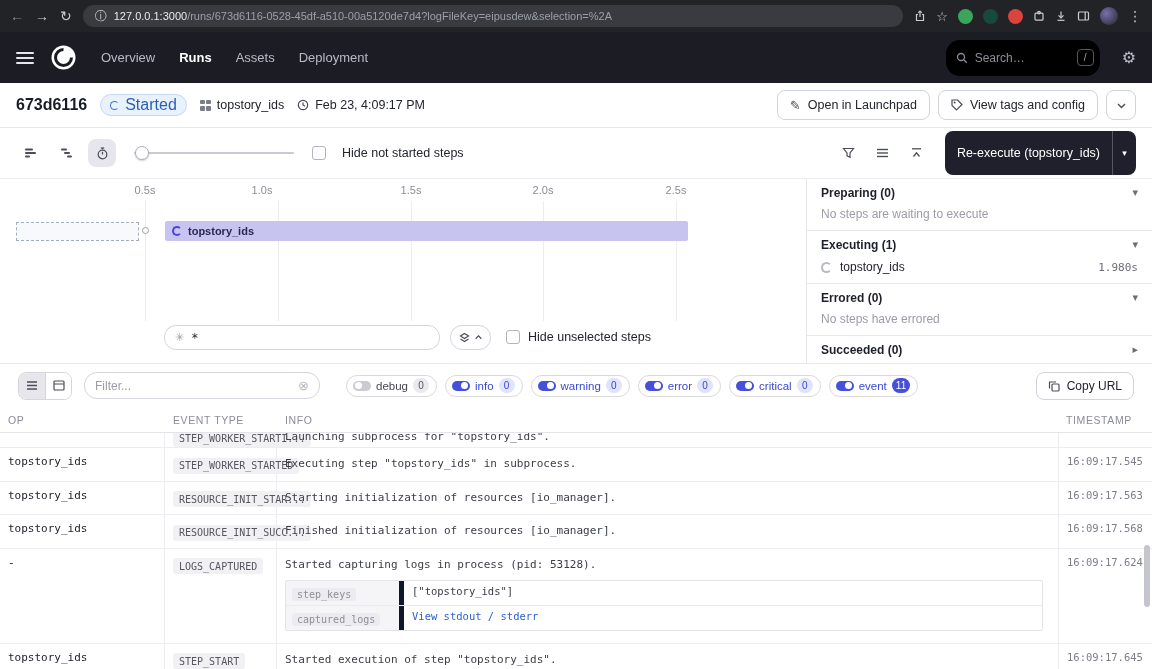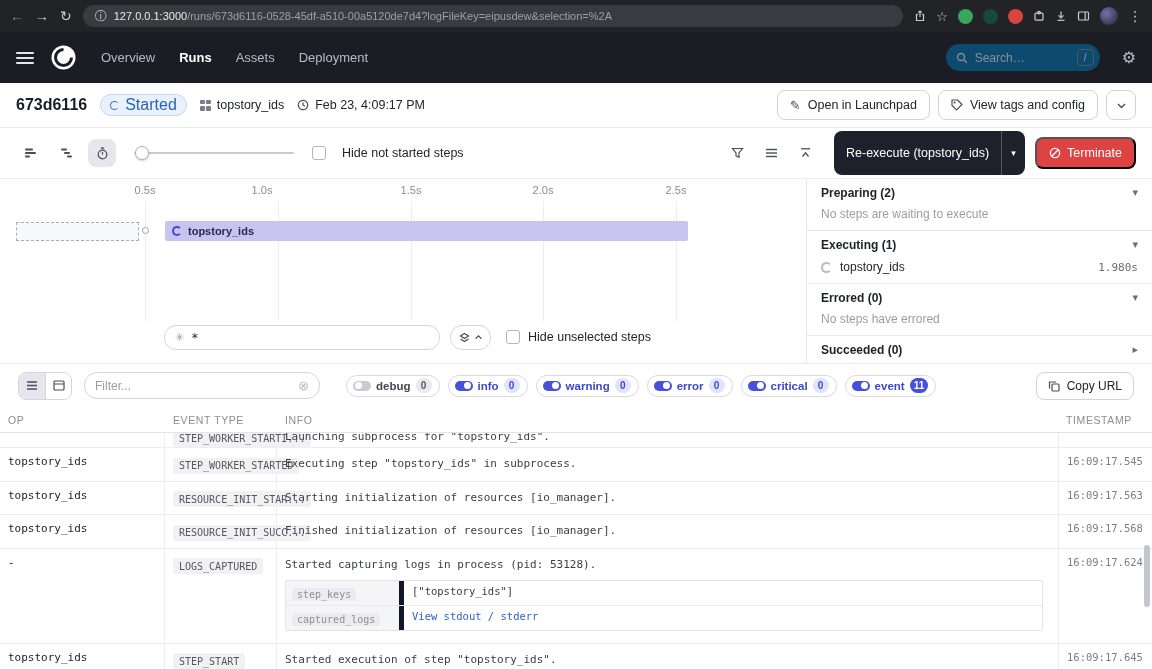--- a/index.html
+++ b/index.html
@@ -23,21 +23,21 @@
   .kebab { color:#c9ccd0; font-size:14px; cursor:pointer; }
 
   
   .dnav { height:51px; background:#1c1c24; display:flex; align-items:center; padding:0 16px; gap:16px; }
   .burger { width:18px; display:flex; flex-direction:column; gap:3px; cursor:pointer; }
   .burger span { height:2px; background:#e6e6ee; border-radius:1px; }
   .logo { width:27px; height:27px; }
   .nav-items { display:flex; gap:24px; margin-left:8px; }
   .nav-item { font-size:13px; color:#b9bac4; cursor:pointer; }
   .nav-item.active { color:#fff; font-weight:700; }
-  .nav-search { margin-left:auto; width:154px; height:27px; background:#0c4a6e; border-radius:14px; display:flex; align-items:center; gap:7px; padding:0 6px 0 10px; cursor:text; }
+  .nav-search { margin-left:auto; width:154px; height:36px; background:#000000; border-radius:14px; display:flex; align-items:center; gap:7px; padding:0 6px 0 10px; cursor:text; }
   .nav-search input { flex:1; min-width:0; background:transparent; border:none; outline:none; font-size:12px; color:#d7d8e0; font-family:"Liberation Sans",sans-serif; }
   .nav-search input::placeholder { color:#8d8e99; }
   .key-badge { width:17px; height:17px; border:1px solid #555662; border-radius:4px; color:#9a9ba6; font-size:10px; display:flex; align-items:center; justify-content:center; }
   .gear { color:#b9bac4; font-size:16px; margin-left:6px; cursor:pointer; }
 
   
   .run-header { height:45px; display:flex; align-items:center; gap:13px; padding:0 16px; border-bottom:1px solid #e7e7eb; background:#fff; }
   .run-id { font-size:16px; font-weight:700; color:#191c24; }
   .badge { display:flex; align-items:center; gap:6px; background:#e9f1fc; border:1px solid #c6d8f2; border-radius:11px; height:22px; padding:0 9px; font-size:16px; color:#2a61b5; }
   .spin-blue-sm { width:9px; height:9px; border:1.5px solid #3f74d3; border-right-color:transparent; border-radius:50%; }
@@ -94,21 +94,21 @@
   
   .log-toolbar { height:44px; display:flex; align-items:center; gap:12px; padding:0 18px; border-top:1px solid #e7e7eb; background:#fff; }
   .view-toggle { display:flex; border:1px solid #d4d5dd; border-radius:8px; overflow:hidden; height:28px; }
   .vbtn { width:26px; display:flex; align-items:center; justify-content:center; background:#fff; cursor:pointer; }
   .vbtn.sel { background:#e6e6ec; }
   .vbtn + .vbtn { border-left:1px solid #d4d5dd; }
   .filter-input { width:236px; height:27px; border:1px solid #d4d5dd; border-radius:13px; display:flex; align-items:center; padding:0 10px; gap:8px; background:#fff; }
   .filter-input input { flex:1; min-width:0; border:none; outline:none; font-size:12px; color:#23252d; font-family:"Liberation Sans",sans-serif; }
   .filter-input input::placeholder { color:#9b9ca6; }
   .clear-icon { color:#b6b8c2; font-size:13px; cursor:pointer; }
-  .levels { display:flex; gap:8px; align-items:center; margin-left:14px;font-weight:bold; }
+  .levels { display:flex; gap:8px; align-items:center; margin-left:14px; }
   .pill { display:flex; align-items:center; gap:5px; height:22px; padding:0 7px 0 6px; border:1px solid #d9d9e0; border-radius:12px; background:#fff; cursor:pointer; }
   .pill-label { font-size:11.5px; color:#3a49cf; }
   .pill.off .pill-label { color:#45464f; }
   .switch { width:18px; height:10px; border-radius:5px; background:#4650d8; position:relative; flex:none; }
   .switch .knob { position:absolute; top:1.5px; right:2px; width:7px; height:7px; border-radius:50%; background:#fff; }
   .switch.off { background:#c9cad2; }
   .switch.off .knob { right:auto; left:2px; }
   .pill-badge { min-width:16px; height:15px; border-radius:8px; background:#e9e9ee; color:#55565f; font-size:10px; display:flex; align-items:center; justify-content:center; padding:0 4px; }
   .pill-badge.blue { background:#dfe3fb; color:#3a49cf; }
   .pill-badge.hl { background:#4650d8; color:#fff; }
@@ -299,27 +299,20 @@
     <span class="tbtn">
       <svg width="13" height="12" viewBox="0 0 13 12" fill="none" stroke="#4b4e58" stroke-width="1.3">
           <line x1="2" y1="1.8" x2="11" y2="1.8"></line>
           <polyline points="3.5,9.5 6.5,5.8 9.5,9.5"></polyline>
         </svg>
     </span>
     <div class="reexec">
       <span class="reexec-main">Re-execute (topstory_ids)</span>
       <span class="reexec-arrow">▾</span>
     </div>
-    <button class="terminate">
-      <svg width="12" height="12" viewBox="0 0 12 12" fill="none" stroke="#fff" stroke-width="1.3">
-          <circle cx="6" cy="6" r="4.6"></circle>
-          <line x1="2.8" y1="9.2" x2="9.2" y2="2.8"></line>
-        </svg>
-      <span>Terminate</span>
-    </button>
   </div>
 </div>
 
 <div class="main">
   <div class="gantt">
       <div class="gridline" style="left: 676px;"></div>
       <div class="gridline" style="left: 543px;"></div>
       <div class="gridline" style="left: 411px;"></div>
       <div class="gridline" style="left: 278px;"></div>
       <div class="gridline" style="left: 145px;"></div>
@@ -348,21 +341,21 @@
     </div>
   <div class="axis-label" style="left: 145px;">0.5s</div>
       <div class="axis-label" style="left: 262px;">1.0s</div>
       <div class="axis-label" style="left: 411px;">1.5s</div>
       <div class="axis-label" style="left: 543px;">2.0s</div>
       <div class="axis-label" style="left: 676px;">2.5s</div>
     </div>
   <div class="rpanel">
       <div class="rp-section">
         <div class="rp-header">
-          <div class="rp-title">Preparing (2)</div>
+          <div class="rp-title">Preparing (0)</div>
           <div class="rp-chevron">▾</div>
         </div>
         <div class="rp-empty">No steps are waiting to execute</div>
       </div>
       <div class="rp-section">
         <div class="rp-header">
           <div class="rp-title">Executing (1)</div>
           <div class="rp-chevron">▾</div>
         </div>
         <div class="rp-step">

